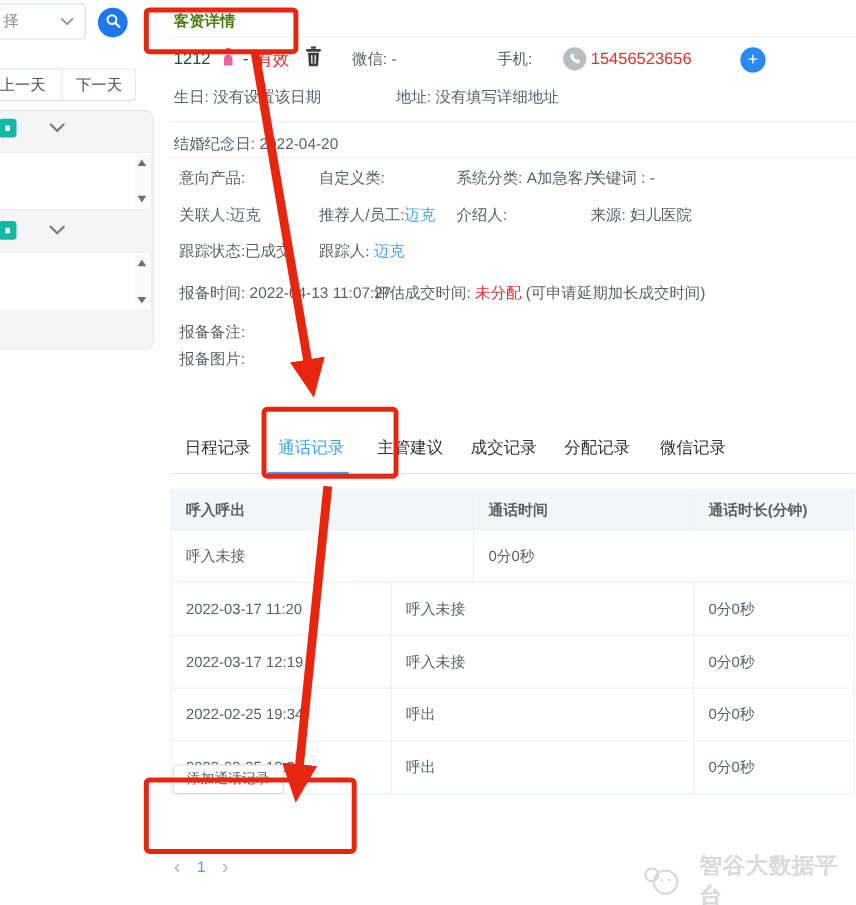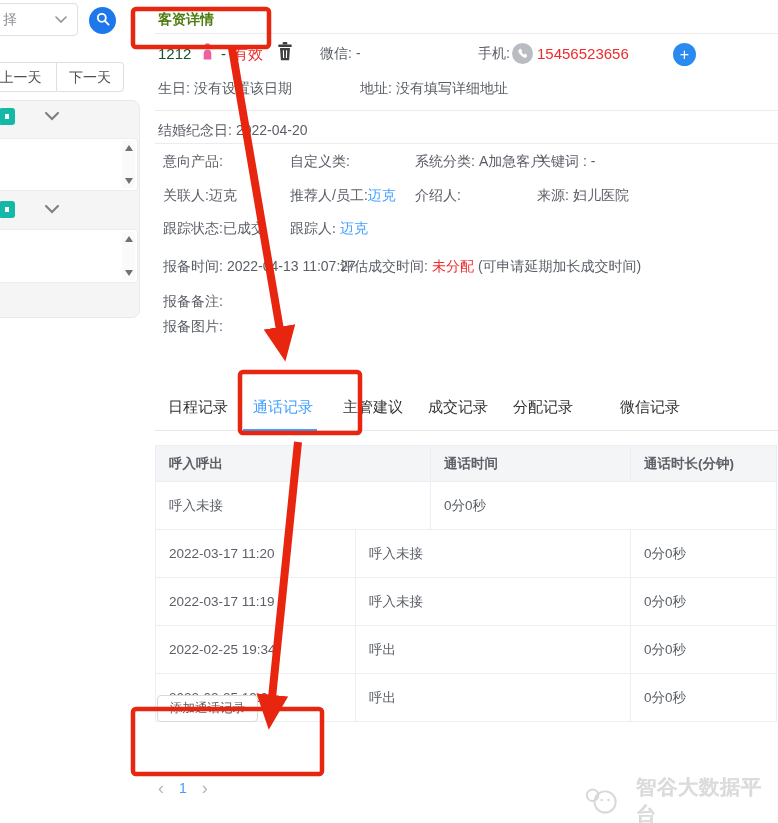--- a/index.html
+++ b/index.html
@@ -147,21 +147,21 @@
   <span class="abs" style="left:277px; top:42px; cursor:pointer;">
     <svg width="16" height="19" viewBox="0 0 16 19">
         <rect x="5.6" y="0" width="4.8" height="2.4" rx="1" fill="#3f3f3f"></rect>
         <rect x="1.2" y="2.6" width="13.6" height="2.4" rx="1" fill="#3f3f3f"></rect>
         <path d="M3,6 L13,6 L12.1,18.2 L3.9,18.2 Z" fill="#3f3f3f"></path>
         <line x1="6.4" y1="8.2" x2="6.6" y2="16" stroke="#fff" stroke-width="1.1"></line>
         <line x1="9.6" y1="8.2" x2="9.4" y2="16" stroke="#fff" stroke-width="1.1"></line>
       </svg>
   </span>
   <span class="abs" style="left:320px; top:45px;"><span class="lbl">微信:</span><span>-</span></span>
-  <span class="abs" style="left:478px; top:45px;">手机:</span>
+  <span class="abs" style="left:452px; top:45px;">手机:</span>
   <span class="abs phone-badge">
     <svg width="13" height="13" viewBox="0 0 17 17">
         <path d="M4.6,2.8 C5.1,2.3 5.9,2.3 6.4,2.8 L7.8,4.2 C8.3,4.7 8.3,5.5 7.8,6 L7.1,6.7 C7.9,8.1 9,9.2 10.4,10 L11.1,9.3 C11.6,8.8 12.4,8.8 12.9,9.3 L14.3,10.7 C14.8,11.2 14.8,12 14.3,12.5 L13.5,13.3 C12.8,14 11.8,14.3 10.9,13.9 C8.1,12.7 4.4,9 3.2,6.2 C2.8,5.3 3.1,4.3 3.8,3.6 Z" fill="#fff"></path>
       </svg>
   </span>
   <span class="abs t15 red" style="left:537px; top:45px;">15456523656</span>
   <button class="abs plus-btn">+</button>
 
   <span class="abs" style="left:158px; top:80px;"><span class="lbl">生日:</span><span>没有设置该日期</span></span>
   <span class="abs" style="left:360px; top:80px;"><span class="lbl">地址:</span><span>没有填写详细地址</span></span>
@@ -187,41 +187,41 @@
   <span class="abs" style="left:340px; top:258px;"><span class="lbl">评估成交时间:</span><span class="red lbl">未分配</span><span>(可申请延期加长成交时间)</span></span>
   <span class="abs" style="left:163px; top:293px;">报备备注:</span>
   <span class="abs" style="left:163px; top:318px;">报备图片:</span>
 
   <div class="abs tabbar">
     <span class="tab" style="left:13px;">日程记录</span>
     <span class="tab active" style="left:98px;">通话记录</span>
     <span class="tab" style="left:188px;">主管建议</span>
     <span class="tab" style="left:273px;">成交记录</span>
     <span class="tab" style="left:358px;">分配记录</span>
-    <span class="tab" style="left:465px;">微信记录</span>
+    <span class="tab" style="left:445px;">微信记录</span>
     <span class="tab-line"></span>
   </div>
 
   <div class="abs call-table">
     <div class="tr head">
       <span class="td c2">呼入呼出</span>
       <span class="td c1">通话时间</span>
       <span class="td c3">通话时长(分钟)</span>
     </div>
     <div class="tr">
       <span class="td c2">呼入未接</span>
       <span class="td c3">0分0秒</span>
     </div>
     <div class="tr">
       <span class="td c1">2022-03-17 11:20</span>
       <span class="td c2">呼入未接</span>
       <span class="td c3">0分0秒</span>
     </div>
     <div class="tr">
-      <span class="td c1">2022-03-17 11:19</span>
+      <span class="td c1">2022-03-17 12:19</span>
       <span class="td c2">呼入未接</span>
       <span class="td c3">0分0秒</span>
     </div>
     <div class="tr">
       <span class="td c1">2022-02-25 19:34</span>
       <span class="td c2">呼出</span>
       <span class="td c3">0分0秒</span>
     </div>
     <div class="tr">
       <span class="td c1">2022-02-25 19:34</span>

